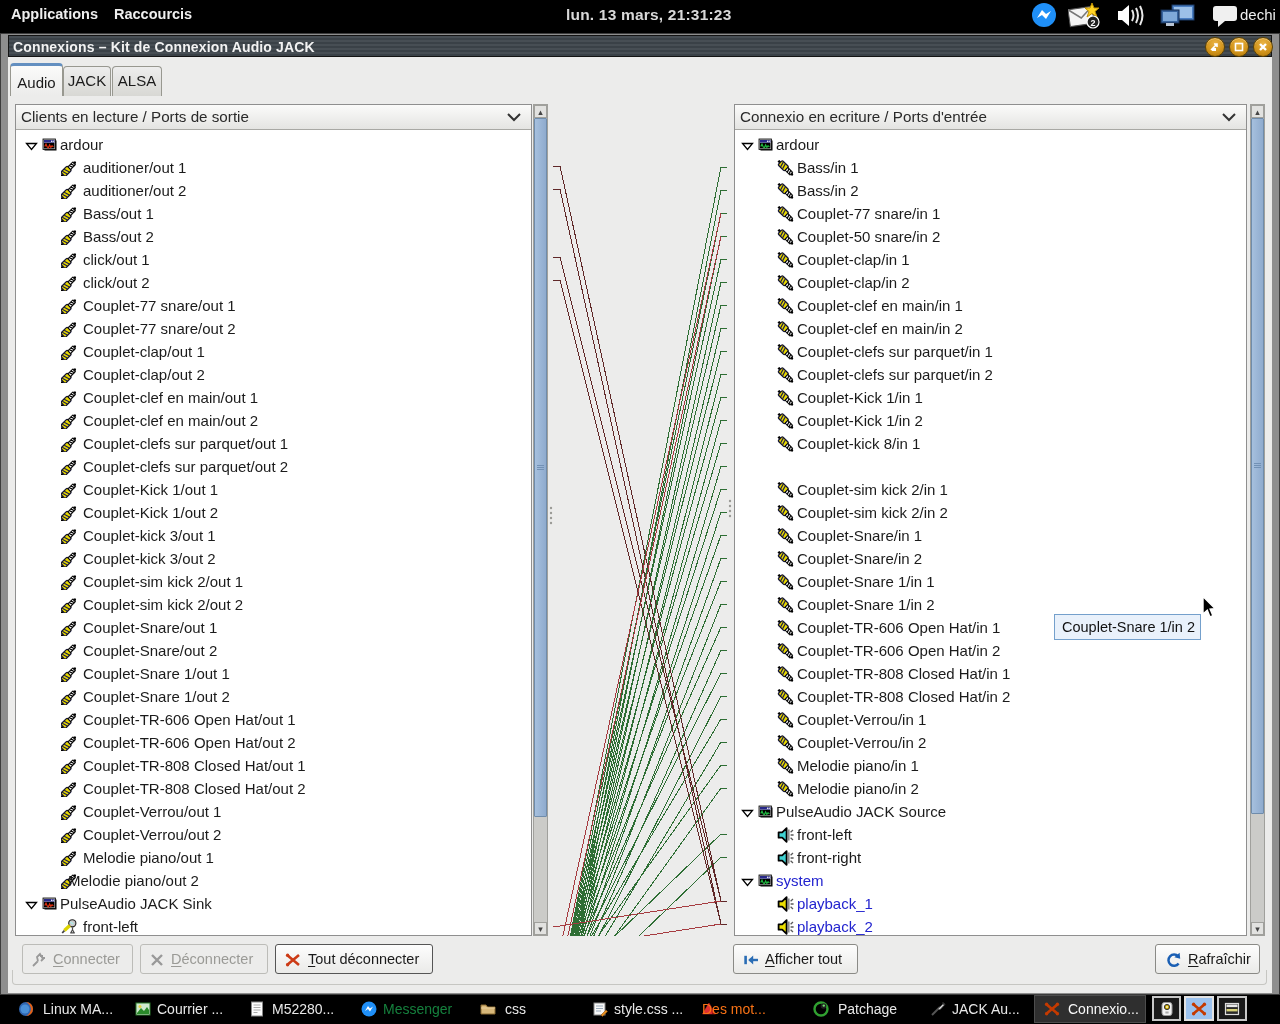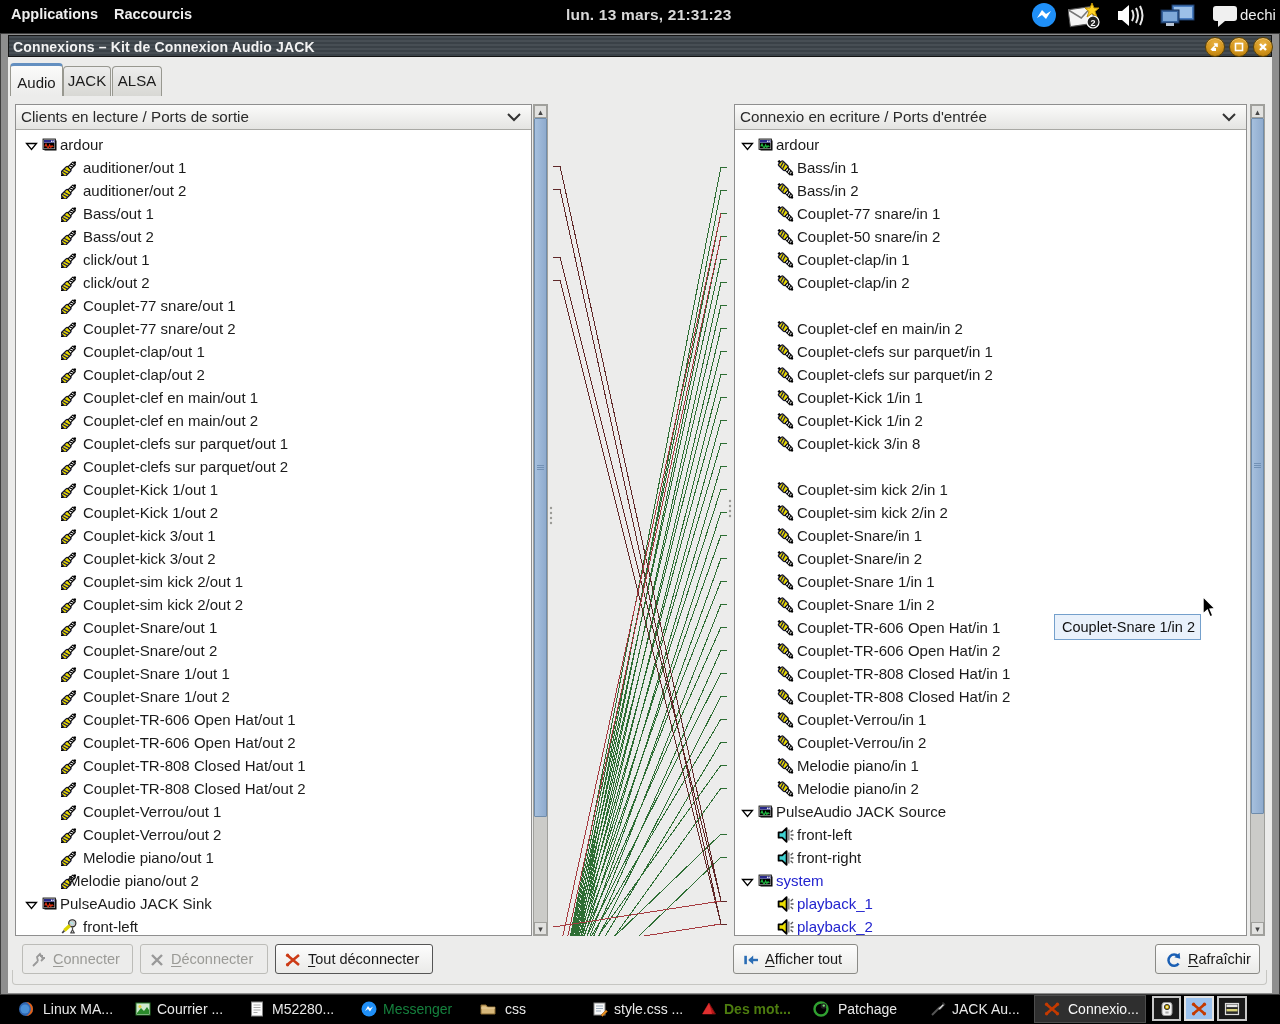--- a/index.html
+++ b/index.html
@@ -460,20 +460,26 @@
               <use href="#plug_r"></use>
             </svg>
             <span class="t" style="left:62px">Couplet-clap/in 1</span>
           </div>
 <div class="trow" style="top:167px">
             <svg class="ic" style="left:42px" width="17" height="16" viewBox="0 0 17 16">
               <use href="#plug_r"></use>
             </svg>
             <span class="t" style="left:62px">Couplet-clap/in 2</span>
           </div>
+<div class="trow" style="top:190px">
+            <svg class="ic" style="left:42px" width="17" height="16" viewBox="0 0 17 16">
+              <use href="#plug_r"></use>
+            </svg>
+            <span class="t" style="left:62px">Couplet-clef en main/in 1</span>
+          </div>
 <div class="trow" style="top:213px">
             <svg class="ic" style="left:42px" width="17" height="16" viewBox="0 0 17 16">
               <use href="#plug_r"></use>
             </svg>
             <span class="t" style="left:62px">Couplet-clef en main/in 2</span>
           </div>
 <div class="trow" style="top:236px">
             <svg class="ic" style="left:42px" width="17" height="16" viewBox="0 0 17 16">
               <use href="#plug_r"></use>
             </svg>
@@ -494,21 +500,21 @@
 <div class="trow" style="top:305px">
             <svg class="ic" style="left:42px" width="17" height="16" viewBox="0 0 17 16">
               <use href="#plug_r"></use>
             </svg>
             <span class="t" style="left:62px">Couplet-Kick 1/in 2</span>
           </div>
 <div class="trow" style="top:328px">
             <svg class="ic" style="left:42px" width="17" height="16" viewBox="0 0 17 16">
               <use href="#plug_r"></use>
             </svg>
-            <span class="t" style="left:62px">Couplet-kick 3/in 8</span>
+            <span class="t" style="left:62px">Couplet-kick 8/in 1</span>
           </div>
 <div class="trow" style="top:374px">
             <svg class="ic" style="left:42px" width="17" height="16" viewBox="0 0 17 16">
               <use href="#plug_r"></use>
             </svg>
             <span class="t" style="left:62px">Couplet-sim kick 2/in 1</span>
           </div>
 <div class="trow" style="top:397px">
             <svg class="ic" style="left:42px" width="17" height="16" viewBox="0 0 17 16">
               <use href="#plug_r"></use>
@@ -805,21 +811,21 @@
 <svg class="abs" style="left:592px;top:6px" width="16" height="16" viewBox="0 0 16 16">
         <rect x="2" y="2" width="11" height="12" fill="#f8f8f8" stroke="#888"></rect>
         <path d="M4,5 h7 M4,7.5 h7 M4,10 h5" stroke="#9ab"></path>
         <path d="M9,14 L14,9 L15.5,10.5 L10.5,15.5 Z" fill="#e89020" stroke="#905010" stroke-width="0.6"></path>
       </svg>
 <span class="ti" style="left:614px;color:#e8e8e8">style.css ...</span>
 <svg class="abs" style="left:701px;top:6px" width="16" height="16" viewBox="0 0 16 16">
         <path d="M8,2 L14.5,13 L1.5,13 Z" fill="#c01818" stroke="#701010"></path>
         <path d="M8,2 L11,13 L1.5,13 Z" fill="#e03030"></path>
       </svg>
-<span class="ti" style="left:724px;color:#4d7c0f;font-weight:bold">Des mot...</span>
+<span class="ti" style="left:702px;color:#f97316;font-weight:normal">Des mot...</span>
 <svg class="abs" style="left:813px;top:6px" width="16" height="16" viewBox="0 0 16 16">
         <circle cx="8" cy="8" r="6.5" fill="none" stroke="#30a030" stroke-width="2.4"></circle>
         <circle cx="10.5" cy="5" r="2.8" fill="#222"></circle>
         <circle cx="10.8" cy="4.6" r="1.2" fill="#70e070"></circle>
       </svg>
 <span class="ti" style="left:838px;color:#e8e8e8">Patchage</span>
 <svg class="abs" style="left:930px;top:6px" width="16" height="16" viewBox="0 0 16 16">
         <path d="M2,14 L10,6" stroke="#555" stroke-width="2"></path>
         <path d="M8,8 L12,4 L14,2.2 L13.8,4.5 L10,8.5 Z" fill="#ddd" stroke="#666" stroke-width="0.7"></path>
         <path d="M12.5,1.5 L15,4" stroke="#333" stroke-width="1.6"></path>

